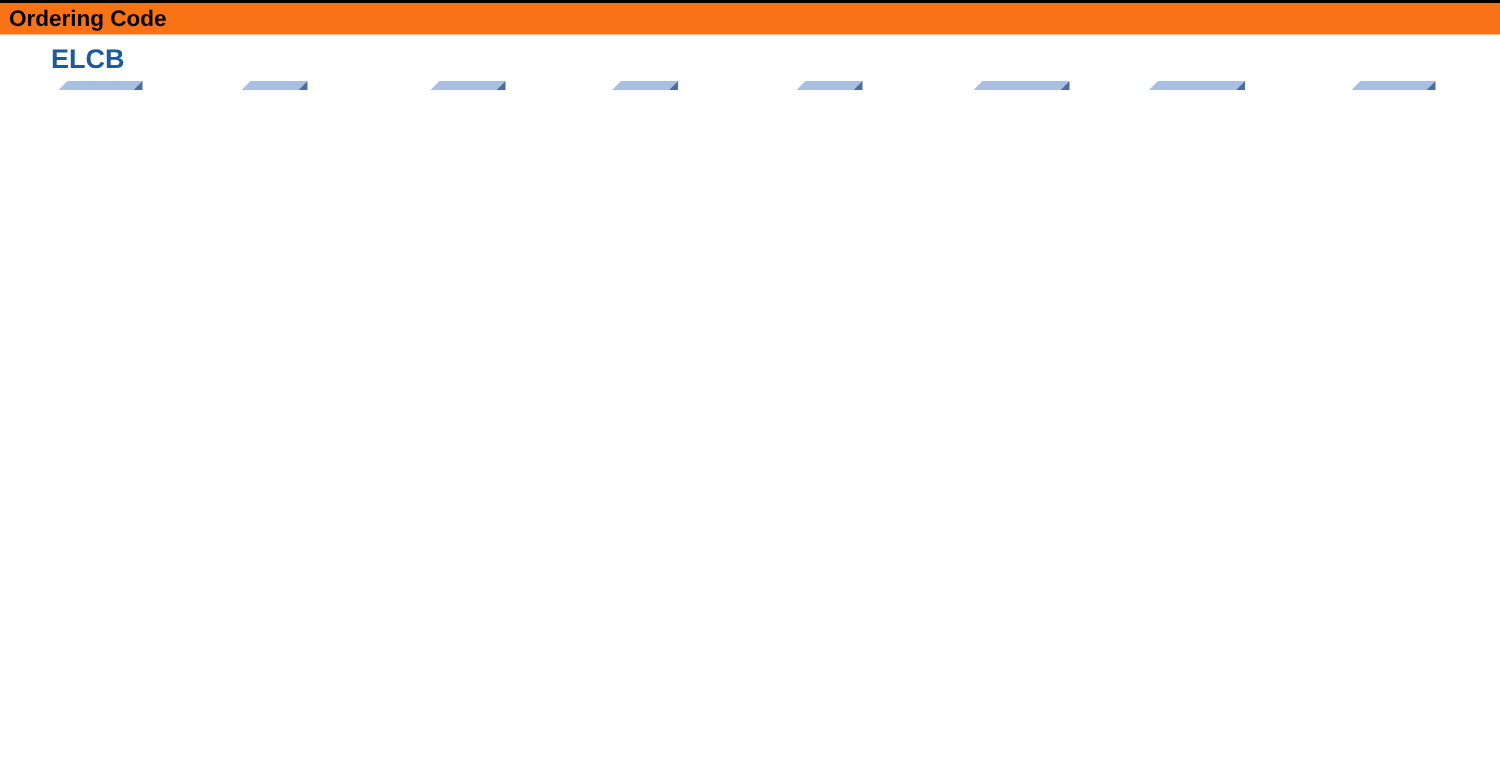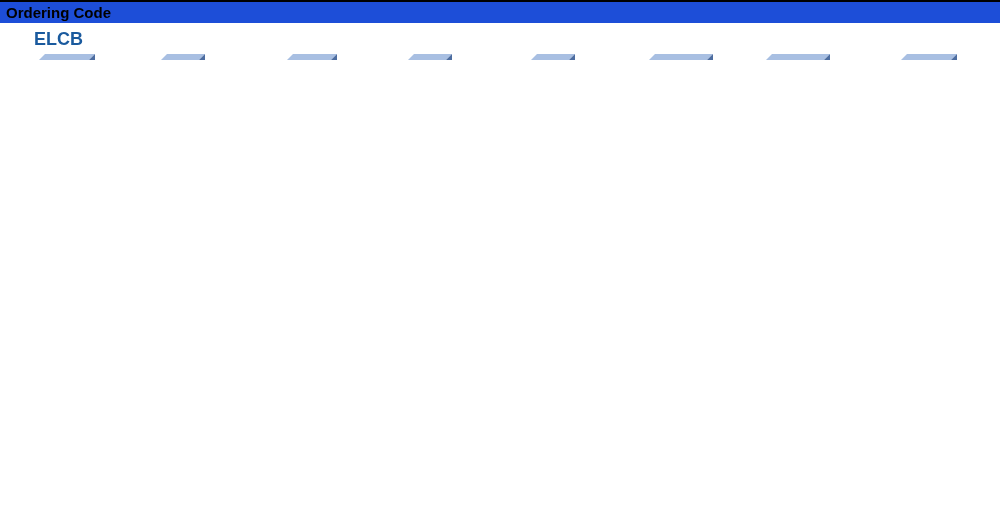--- a/index.html
+++ b/index.html
@@ -1,17 +1,17 @@
 <!DOCTYPE html>
 <html><head>
 <meta charset="utf-8">
 <style>
   * { box-sizing: border-box; margin: 0; padding: 0; }
   body { font-family: Arial, Helvetica, sans-serif; font-size: 11px; width: 1000px; background: #fff; }
-  .title-bar { background: #1d4ed8; border-top: 2px solid #000; padding: 2px 6px; font-weight: bold; font-size: 15px; color: #000; }
+  .title-bar { background: #f97316; border-top: 2px solid #000; padding: 2px 6px; font-weight: bold; font-size: 15px; color: #000; }
   .elcb-title { color: #1a5a9e; font-weight: bold; font-size: 18px; padding: 6px 0 10px 34px; }
   .columns { position: relative; padding-left: 34px; }
   .col { position: absolute; top: 0; text-align: center; }
   .box3d { display: inline-block; position: relative; }
   .box-top { position: absolute; height: 6px; background: #a8bfe2; transform: skewX(-45deg); left: 3px; top: -6px; }
   .box-side { position: absolute; width: 6px; background: #4d6da0; transform: skewY(-45deg); top: -3px; }
   .box-front { background: #6e8ec0; border: 1px solid #3b5a8e; font-weight: bold; font-size: 16px; color: #fff; display: flex; align-items: center; justify-content: center; }
   .stem { width: 0; border-left: 1px solid #888; margin: 0 auto; height: 14px; }
   .label { background: #c9d6ea; border: 1px solid #888; font-weight: bold; font-size: 11px; padding: 2px 4px; margin-top: 0; text-align: center; }
   .tbl-head { background: #c9d6ea; border: 1px solid #888; font-weight: bold; font-size: 11px; padding: 2px 4px; text-align: center; }

